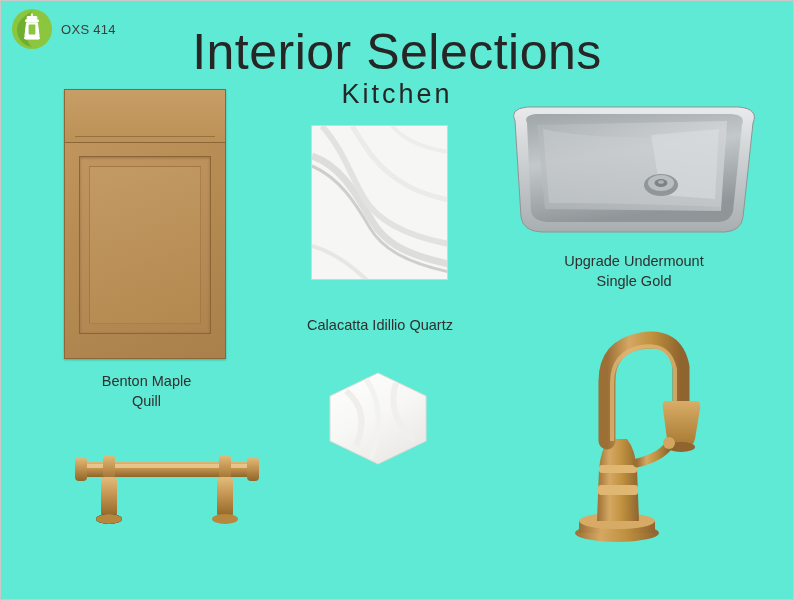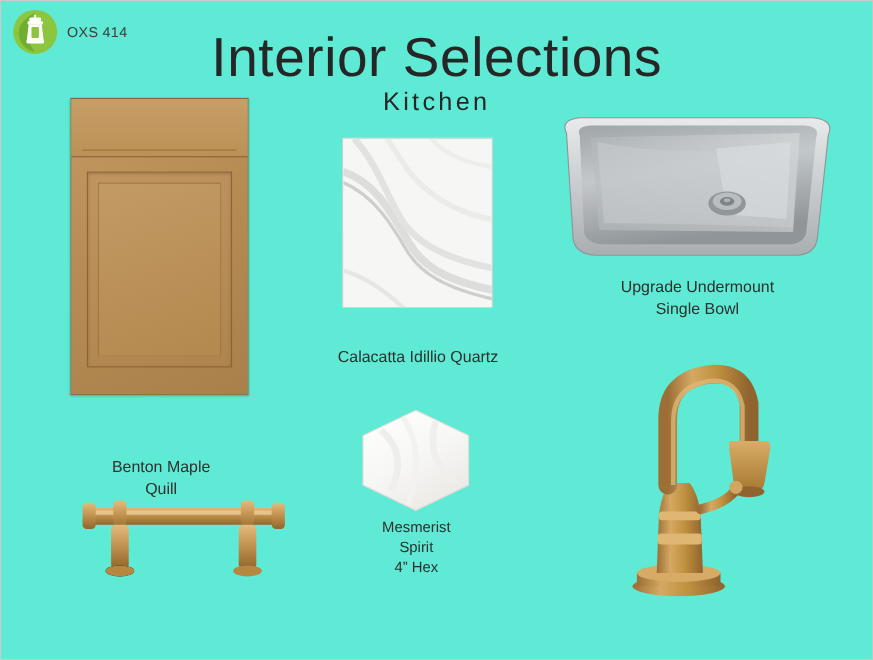--- a/index.html
+++ b/index.html
@@ -58,21 +58,21 @@
     font-weight: 400;
     color: #262626;
     letter-spacing: .5px;
   }
   .sub-title {
     position: absolute;
     left: 0;
     right: 0;
     top: 78px;
     text-align: center;
-    font-size: 23px;
+    font-size: 27px;
     font-weight: 400;
     color: #262626;
     letter-spacing: 3px;
   }
 
   
   .caption {
     position: absolute;
     text-align: center;
     font-size: 14.5px;
@@ -207,21 +207,21 @@
 
   <div class="main-title">Interior Selections</div>
   <div class="sub-title">Kitchen</div>
 
   <div class="cabinet">
     <div class="top-rail"></div>
     <div class="panel-outer">
       <div class="panel-inner"></div>
     </div>
   </div>
-  <div class="caption" style="left:43px; top:370px; width:205px;margin-top:44px;">Benton Maple
+  <div class="caption" style="left:43px; top:370px; width:205px;">Benton Maple
 Quill</div>
 
   <div class="quartz">
     <svg width="137" height="155" viewBox="0 0 137 155" aria-hidden="true">
       <rect width="137" height="155" fill="#f6f6f4"></rect>
       <path d="M0 30 C30 40 45 70 60 95 C72 115 90 128 137 138" stroke="#d8d9d6" stroke-width="7" fill="none" opacity=".85"></path>
       <path d="M0 40 C28 52 44 78 58 102 C70 122 92 136 137 146" stroke="#c9cbc7" stroke-width="3" fill="none" opacity=".9"></path>
       <path d="M10 0 C30 22 38 48 52 72 C66 96 95 110 137 118" stroke="#e2e3e0" stroke-width="6" fill="none"></path>
       <path d="M40 0 C52 18 60 34 78 48 C98 64 118 70 137 74" stroke="#ebebe8" stroke-width="5" fill="none"></path>
       <path d="M0 120 C22 126 40 140 56 155" stroke="#e6e6e3" stroke-width="4" fill="none"></path>
@@ -252,40 +252,37 @@
       <path d="M36 26 L226 22 L220 112 L44 110 Z" fill="url(#basinR)" opacity=".55"></path>
       <path d="M42 30 Q110 44 224 34 L220 108 Q120 104 48 104 Z" fill="#c9cdcf" opacity=".5"></path>
       <path d="M150 36 L218 30 L214 100 L160 96 Z" fill="#dfe2e3" opacity=".5"></path>
       <ellipse cx="160" cy="86" rx="17" ry="11" fill="#90969a"></ellipse>
       <ellipse cx="160" cy="84" rx="13" ry="8" fill="#b9bec1"></ellipse>
       <ellipse cx="160" cy="84" rx="6.5" ry="4" fill="#7d8387"></ellipse>
       <ellipse cx="160" cy="83" rx="3" ry="1.8" fill="#aeb3b6"></ellipse>
     </svg>
   </div>
   <div class="caption" style="left:508px; top:250px; width:250px;">Upgrade Undermount
-Single Bowl</div>
+Single Gold</div>
 
   <div class="hextile">
     <svg width="105" height="95" viewBox="0 0 105 95" aria-hidden="true">
       <defs>
         <linearGradient id="hexg" x1="0" y1="0" x2="0.6" y2="1">
           <stop offset="0" stop-color="#ffffff"></stop>
           <stop offset="0.55" stop-color="#f7f7f5"></stop>
           <stop offset="1" stop-color="#eceae7"></stop>
         </linearGradient>
       </defs>
       <polygon points="52,2 100,25 100,70 52,93 4,70 4,25" fill="url(#hexg)" stroke="#dedcd8" stroke-width="1"></polygon>
       <path d="M20 20 Q45 40 30 75" stroke="#f0eeea" stroke-width="6" fill="none"></path>
       <path d="M70 12 Q60 45 88 68" stroke="#f1efec" stroke-width="6" fill="none"></path>
       <path d="M40 8 Q62 40 45 88" stroke="#f4f2ef" stroke-width="5" fill="none"></path>
     </svg>
   </div>
-  <div class="caption small" style="left:310px; top:470px; width:135px;">Mesmerist
-Spirit
-4” Hex</div>
 
   <div class="faucet">
     <svg width="190" height="255" viewBox="0 0 190 255" aria-hidden="true">
       <defs>
         <linearGradient id="brass" x1="0" y1="0" x2="1" y2="0">
           <stop offset="0" stop-color="#9b6f35"></stop>
           <stop offset="0.3" stop-color="#d5a863"></stop>
           <stop offset="0.6" stop-color="#c0913f"></stop>
           <stop offset="1" stop-color="#8f642e"></stop>
         </linearGradient>

